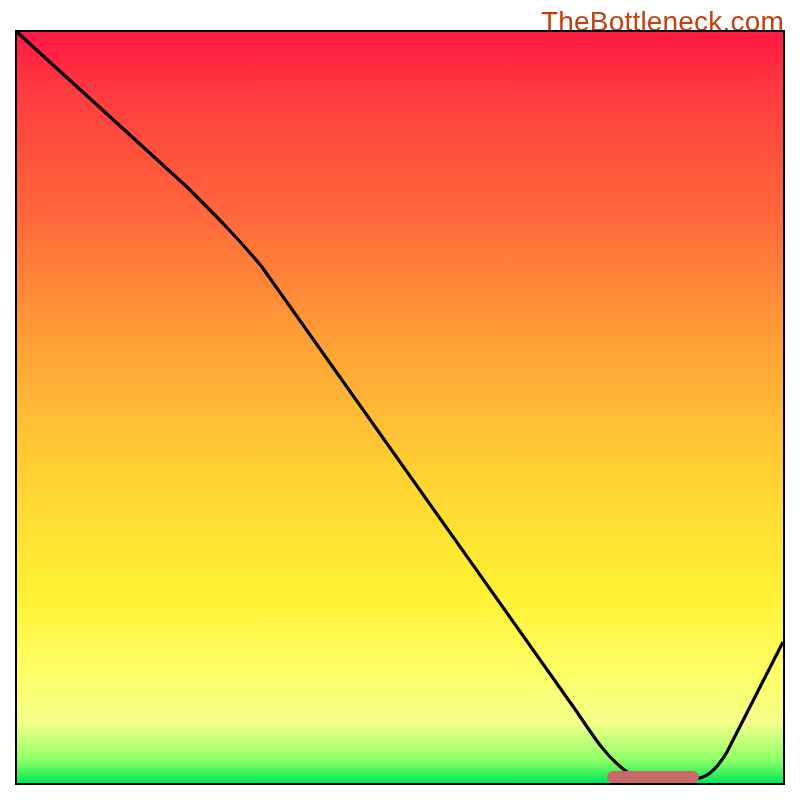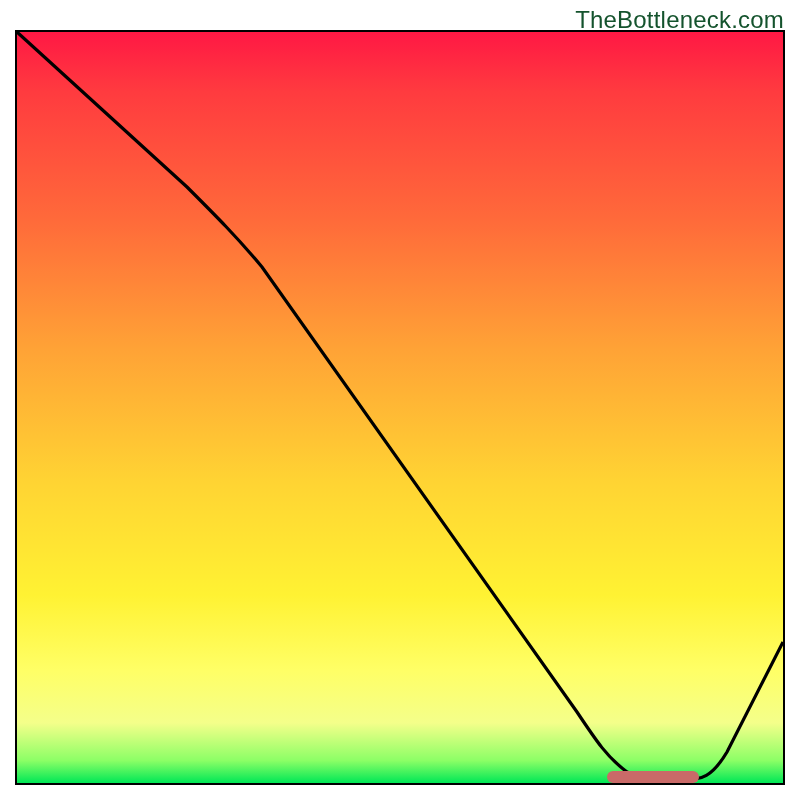--- a/index.html
+++ b/index.html
@@ -46,23 +46,23 @@
   }
   .marker {
     stroke: #c96a68;
     stroke-width: 12;
     stroke-linecap: round;
   }
   .watermark {
     position: absolute;
     top: 6px;
     right: 16px;
-    font-size: 24px;
+    font-size: 28px;
     font-weight: 500;
-    color: #14532d;
+    color: #c2410c;
     letter-spacing: 0.2px;
   }
 </style>
 </head>
 <body>
 
 <div class="watermark">TheBottleneck.com</div>
 
 <div class="frame">
   <div class="gradient"></div>

